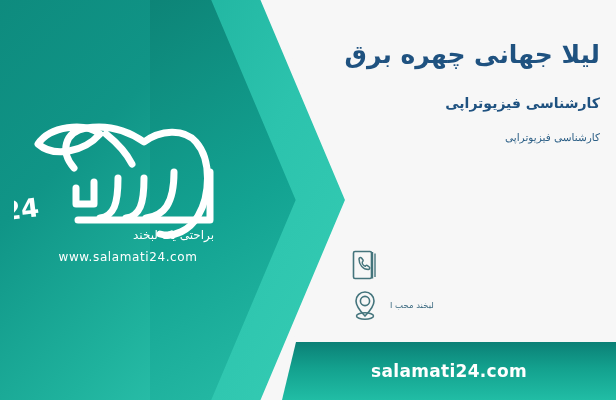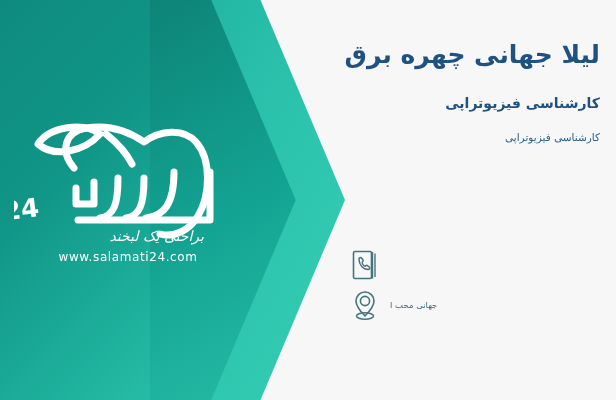--- a/index.html
+++ b/index.html
@@ -99,27 +99,26 @@
     text-align: center;
     color: #ffffff;
     font-family: "DejaVu Sans", "Liberation Sans", sans-serif;
     font-size: 12px;
     letter-spacing: 0.6px;
     font-weight: 400;
     direction: ltr;
   }
   .logo-tagline {
     position: absolute;
-    right: 38px;
+    right: 28px;
     top: 120px;
     color: #ffffff;
-    font-size: 14px;
+    font-size: 12px;
     letter-spacing: 1.2px;
     direction: rtl;
-    font-style: italic;
   }
 
   
   #content {
     position: absolute;
     right: 0;
     top: 0;
     width: 280px;
     height: 304px;
     text-align: right;
@@ -280,20 +279,23 @@
 
       <div class="contact-row">
         <span class="contact-icon">
           <svg width="30" height="32" viewBox="0 0 30 32" xmlns="http://www.w3.org/2000/svg">
             <path d="M15 3 C 20 3, 24 7, 24 12 C 24 18, 15 27, 15 27
                      C 15 27, 6 18, 6 12 C 6 7, 10 3, 15 3 Z" fill="none" stroke="#44747c" stroke-width="1.6"></path>
             <circle cx="15" cy="12" r="4.6" fill="none" stroke="#44747c" stroke-width="1.6"></circle>
             <ellipse cx="15" cy="27" rx="8.5" ry="3.2" fill="none" stroke="#44747c" stroke-width="1.5"></ellipse>
           </svg>
         </span>
-        <span class="contact-text">جهانی محب ا</span>
+        <span class="contact-text">لبخند محب ا</span>
       </div>
 
     </div>
   </div>
 
+  <div id="bottom-bar">
+    <span id="bottom-bar-text">salamati24.com</span>
+  </div>
 
 </div>
 
 </body></html>

